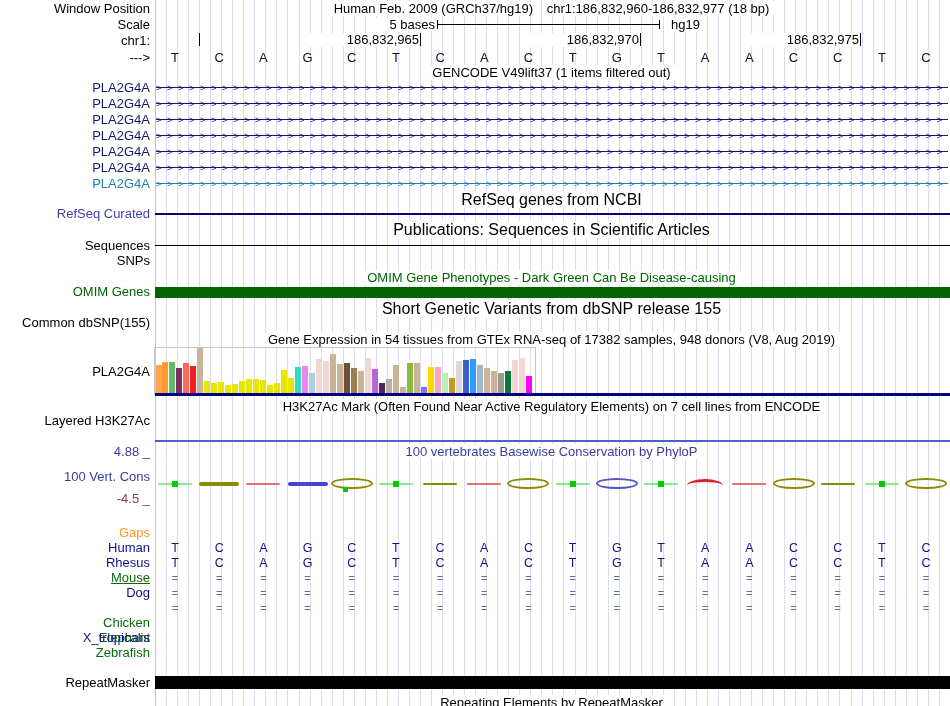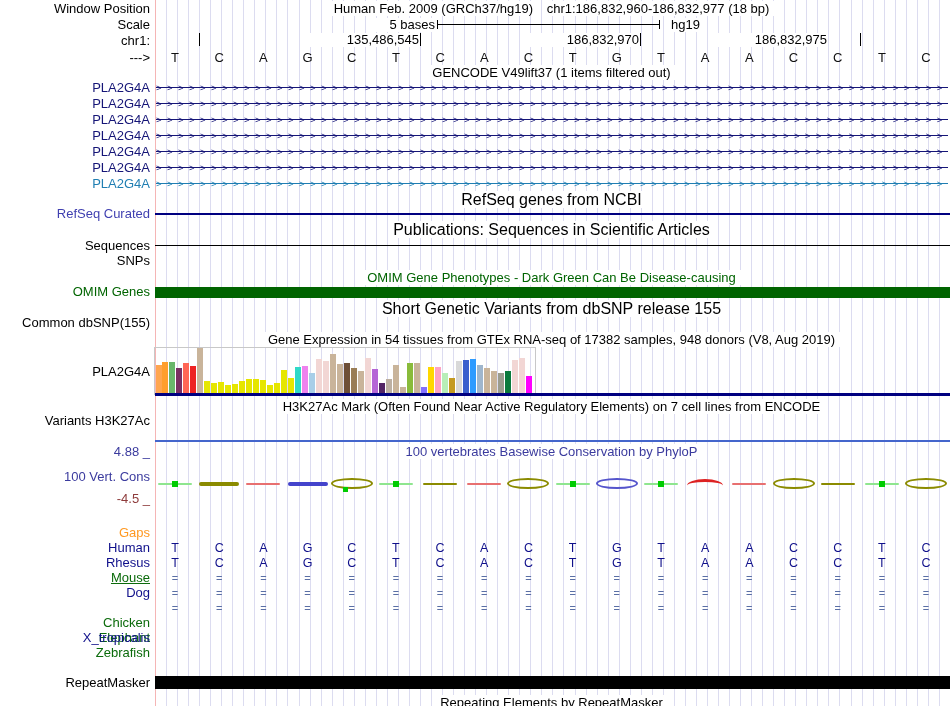--- a/index.html
+++ b/index.html
@@ -42,25 +42,25 @@
   <div style="position:absolute;top:18px;left:375px;width:60px;text-align:right;font-size:13px;line-height:14px;background:#fff">5 bases</div>
   <div style="position:absolute;top:24px;left:437px;width:222px;height:1px;background:#000"></div>
   <div style="position:absolute;top:20px;left:437px;width:1px;height:9px;background:#000"></div>
   <div style="position:absolute;top:20px;left:659px;width:1px;height:9px;background:#000"></div>
   <div style="position:absolute;top:18px;left:668px;font-size:13px;line-height:14px;background:#fff;padding:0 3px">hg19</div>
 
   <div class="lbl" style="top:34px">chr1:</div>
   <div id="ruler">
       <div class="tick" style="left: 199px;"></div>
       <div class="tick" style="left: 420px;"></div>
-      <div class="ruler-num" style="left: 301px;">135,486,545</div>
+      <div class="ruler-num" style="left: 301px;">186,832,965</div>
       <div class="tick" style="left: 640px;"></div>
       <div class="ruler-num" style="left: 521px;">186,832,970</div>
       <div class="tick" style="left: 860px;"></div>
-      <div class="ruler-num" style="left: 709px;">186,832,975</div>
+      <div class="ruler-num" style="left: 741px;">186,832,975</div>
     </div>
 
   <div class="lbl" style="top:51px">---&gt;</div>
   <div id="bases-row">
       <div class="base" style="left: 163px;">T</div>
       <div class="base" style="left: 207.18px;">C</div>
       <div class="base" style="left: 251.36px;">A</div>
       <div class="base" style="left: 295.54px;">G</div>
       <div class="base" style="left: 339.72px;">C</div>
       <div class="base" style="left: 383.9px;">T</div>
@@ -196,21 +196,21 @@
       <div class="bar" style="left: 498.01px; top: 373px; width: 6px; height: 20px; background: rgb(156, 156, 142);"></div>
       <div class="bar" style="left: 505px; top: 371px; width: 6px; height: 22px; background: rgb(10, 122, 60);"></div>
       <div class="bar" style="left: 511.99px; top: 360px; width: 6px; height: 33px; background: rgb(242, 214, 212);"></div>
       <div class="bar" style="left: 518.98px; top: 358px; width: 6px; height: 35px; background: rgb(242, 214, 212);"></div>
       <div class="bar" style="left: 525.97px; top: 376px; width: 6px; height: 17px; background: rgb(255, 0, 255);"></div>
     </div>
   <div class="hline" style="top:393px;height:3px;background:#000080"></div>
 
   <div class="ctitle" style="top:400px">
     <span>H3K27Ac Mark (Often Found Near Active Regulatory Elements) on 7 cell lines from ENCODE</span></div>
-  <div class="lbl" style="top:414px">Variants H3K27Ac</div>
+  <div class="lbl" style="top:414px">Layered H3K27Ac</div>
 
   <div class="hline" style="top:440px;height:2px;background:#4466cc"></div>
   <div class="ctitle" style="top:445px;color:#3b3b9e">
     <span>100 vertebrates Basewise Conservation by PhyloP</span></div>
   <div class="lbl" style="top:445px;color:#3b3b9e">4.88 _</div>
   <div class="lbl" style="top:470px;color:#3b3b9e">100 Vert. Cons</div>
   <div class="lbl" style="top:492px;color:#8e3b3b">-4.5 _</div>
   <div id="cons-row">
       <div class="glyph" style="left: 158px; top: 483px; width: 34px; height: 2px; background: rgb(143, 230, 143); border-radius: 2px;"></div>
       <div class="glyph" style="left: 172px; top: 481px; width: 6px; height: 6px; background: rgb(0, 204, 0);"></div>

